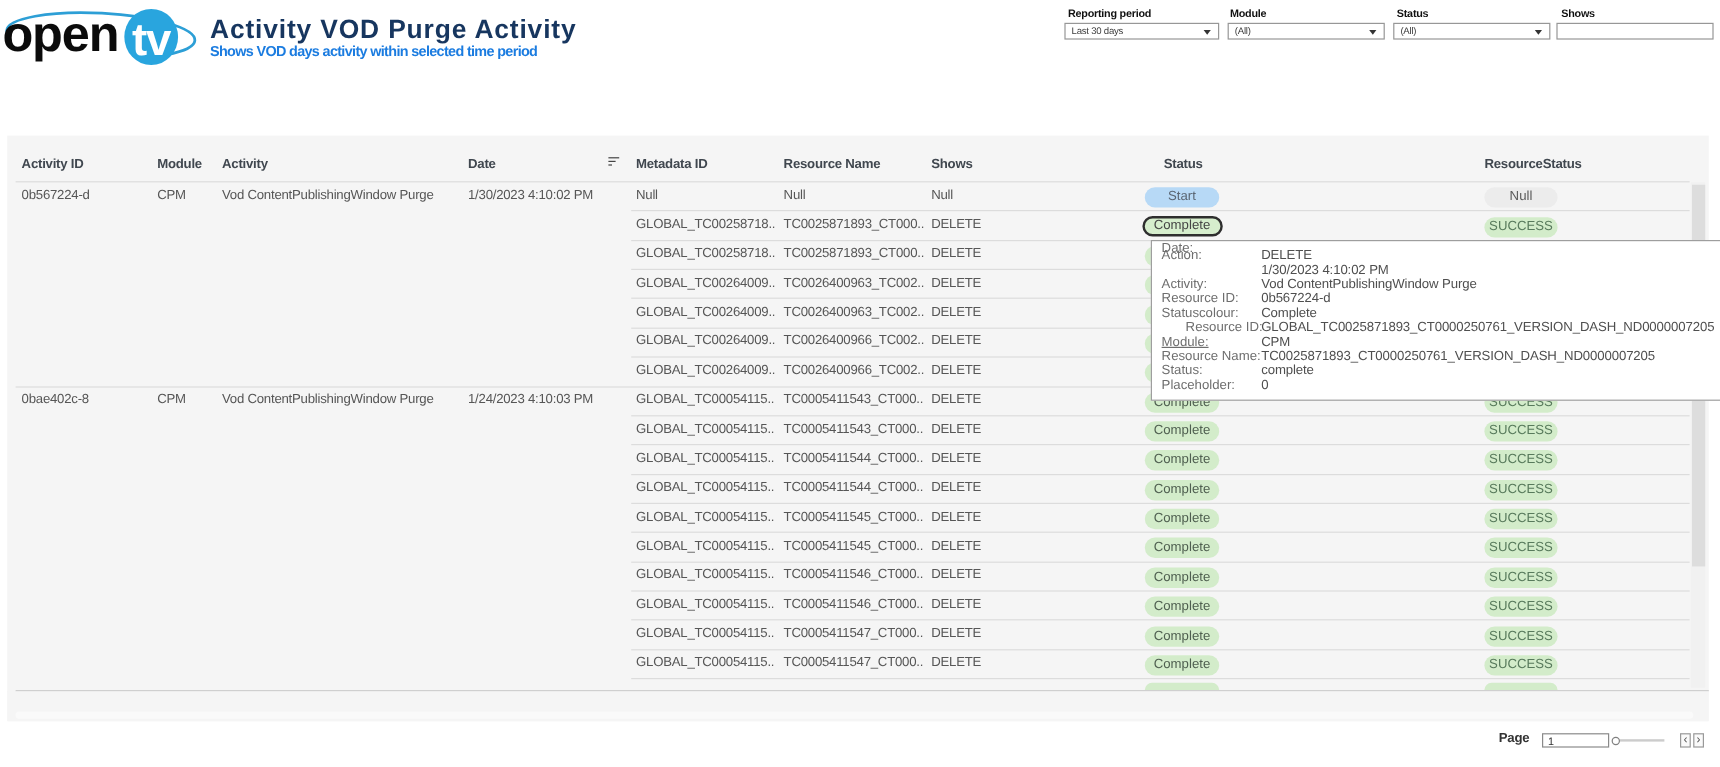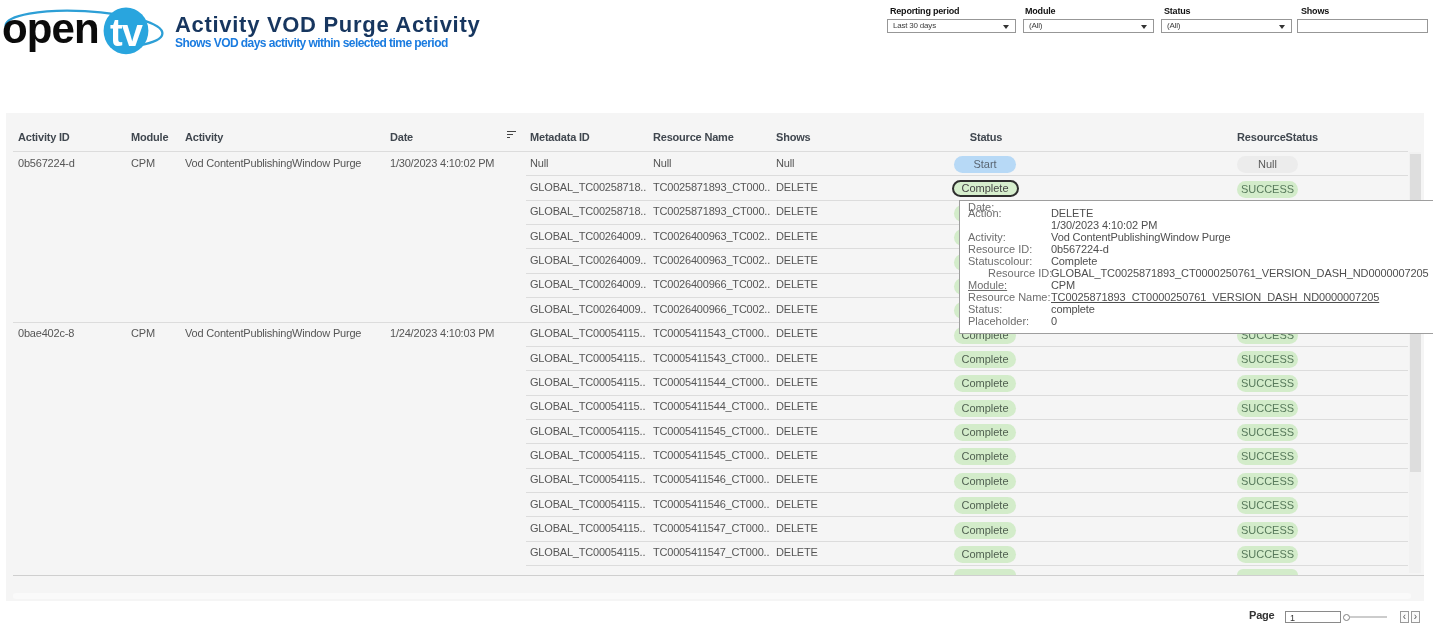--- a/index.html
+++ b/index.html
@@ -183,21 +183,21 @@
 <div class="tval" style="left:1051px;top:231.2px;">Vod ContentPublishingWindow Purge</div>
 <div class="tlab" style="left:968px;top:243.2px;">Resource ID:</div>
 <div class="tval" style="left:1051px;top:243.2px;">0b567224-d</div>
 <div class="tlab" style="left:968px;top:255.1px;">Statuscolour:</div>
 <div class="tval" style="left:1051px;top:255.1px;">Complete</div>
 <div class="tlab" style="left:968px;top:267.1px;padding-left:20px;">Resource ID:</div>
 <div class="tval" style="left:1051px;top:267.1px;">GLOBAL_TC0025871893_CT0000250761_VERSION_DASH_ND0000007205</div>
 <div class="tlab" style="left:968px;top:279.0px;text-decoration:underline;">Module:</div>
 <div class="tval" style="left:1051px;top:279.0px;">CPM</div>
 <div class="tlab" style="left:968px;top:290.9px;">Resource Name:</div>
-<div class="tval" style="left:1051px;top:290.9px;text-decoration:underline;">TC0025871893_CT0000250761_VERSION_DASH_ND0000007205</div>
+<div class="tval" style="left:1051px;top:290.9px;">TC0025871893_CT0000250761_VERSION_DASH_ND0000007205</div>
 <div class="tlab" style="left:968px;top:302.9px;">Status:</div>
 <div class="tval" style="left:1051px;top:302.9px;">complete</div>
 <div class="tlab" style="left:968px;top:314.9px;">Placeholder:</div>
 <div class="tval" style="left:1051px;top:314.9px;">0</div>
 <div class="abs" style="left:1249px;top:609px;font-size:11px;font-weight:bold;color:#333;letter-spacing:-0.2px;">Page</div>
 <div class="abs" style="left:1285px;top:611px;width:54px;height:10px;border:1px solid #8a8a8a;background:#fff;">
     <span style="position:absolute;left:4px;top:0.5px;font-size:9px;color:#333;">1</span>
   </div>
 <div class="abs" style="left:1342.5px;top:613.5px;width:5px;height:5px;border:1px solid #808080;border-radius:50%;background:#fff;"></div>
 <div class="abs" style="left:1350px;top:615.5px;width:37px;height:2px;background:#ccc;"></div>

